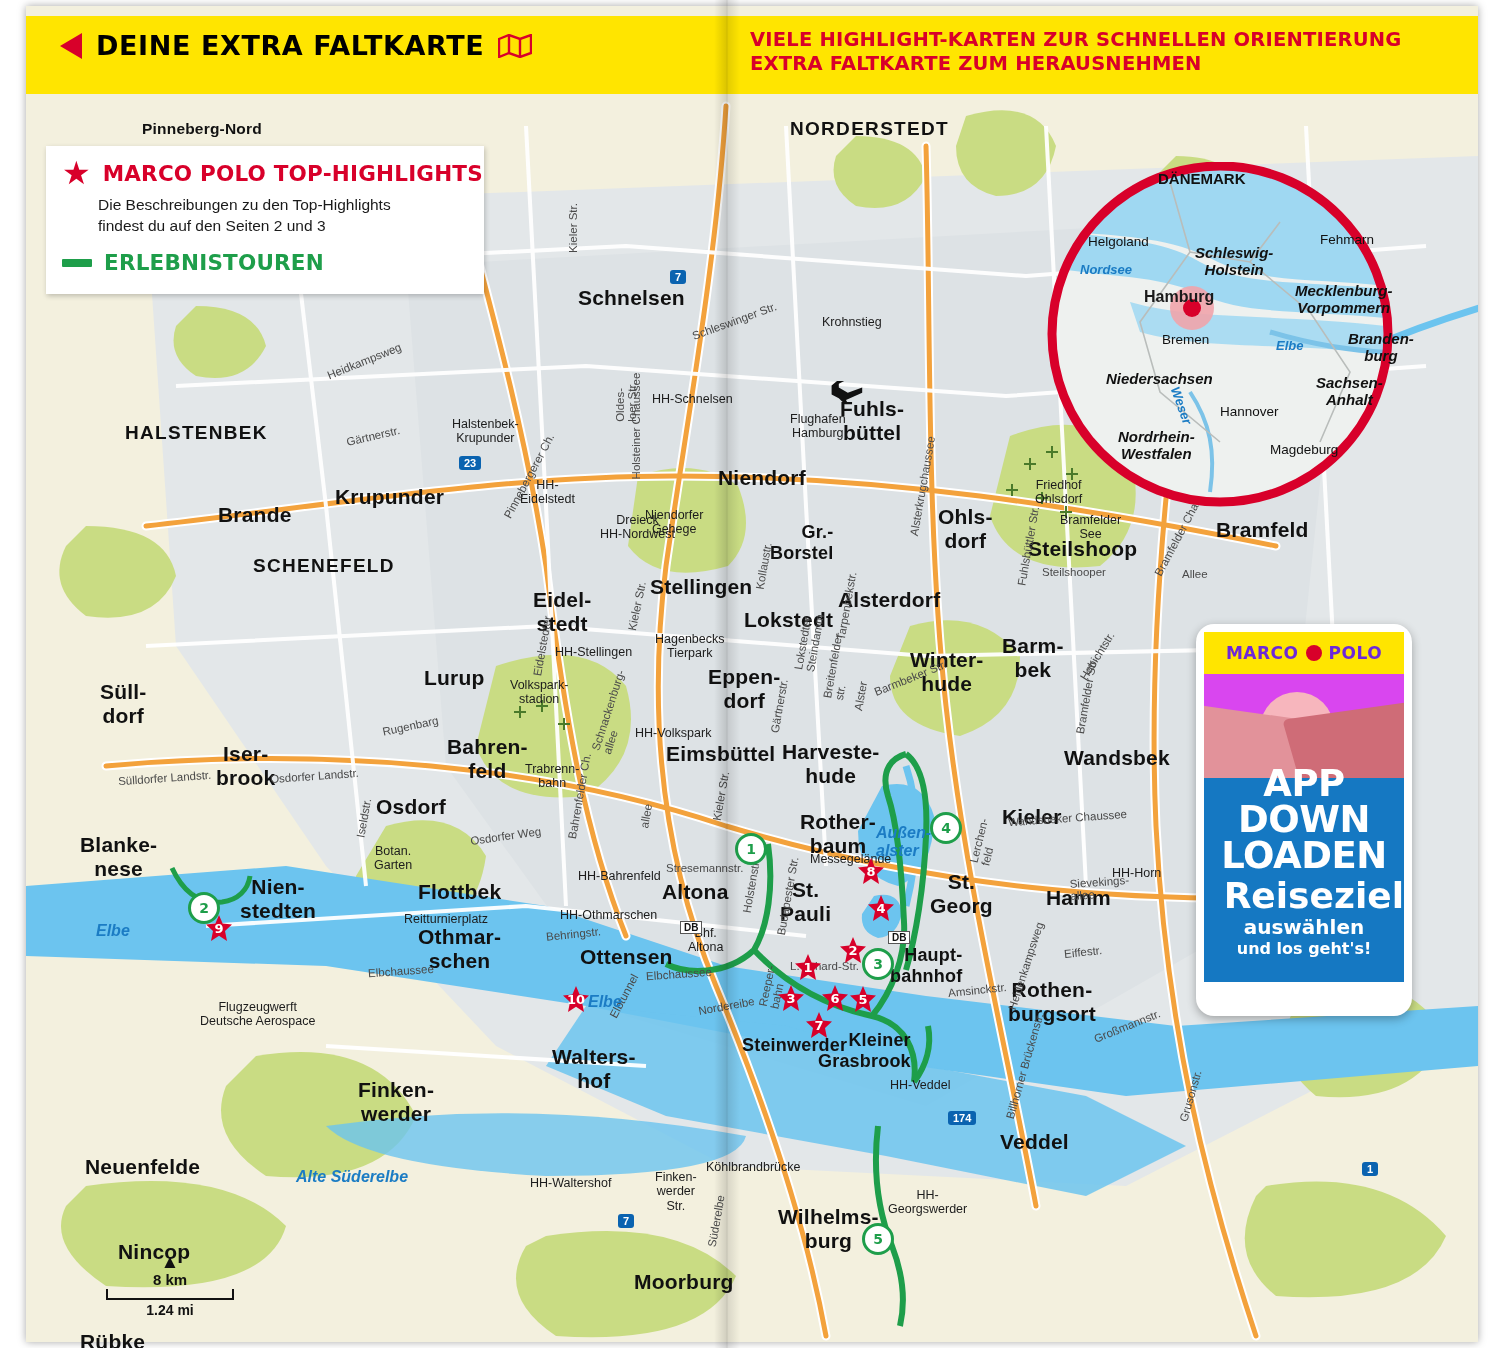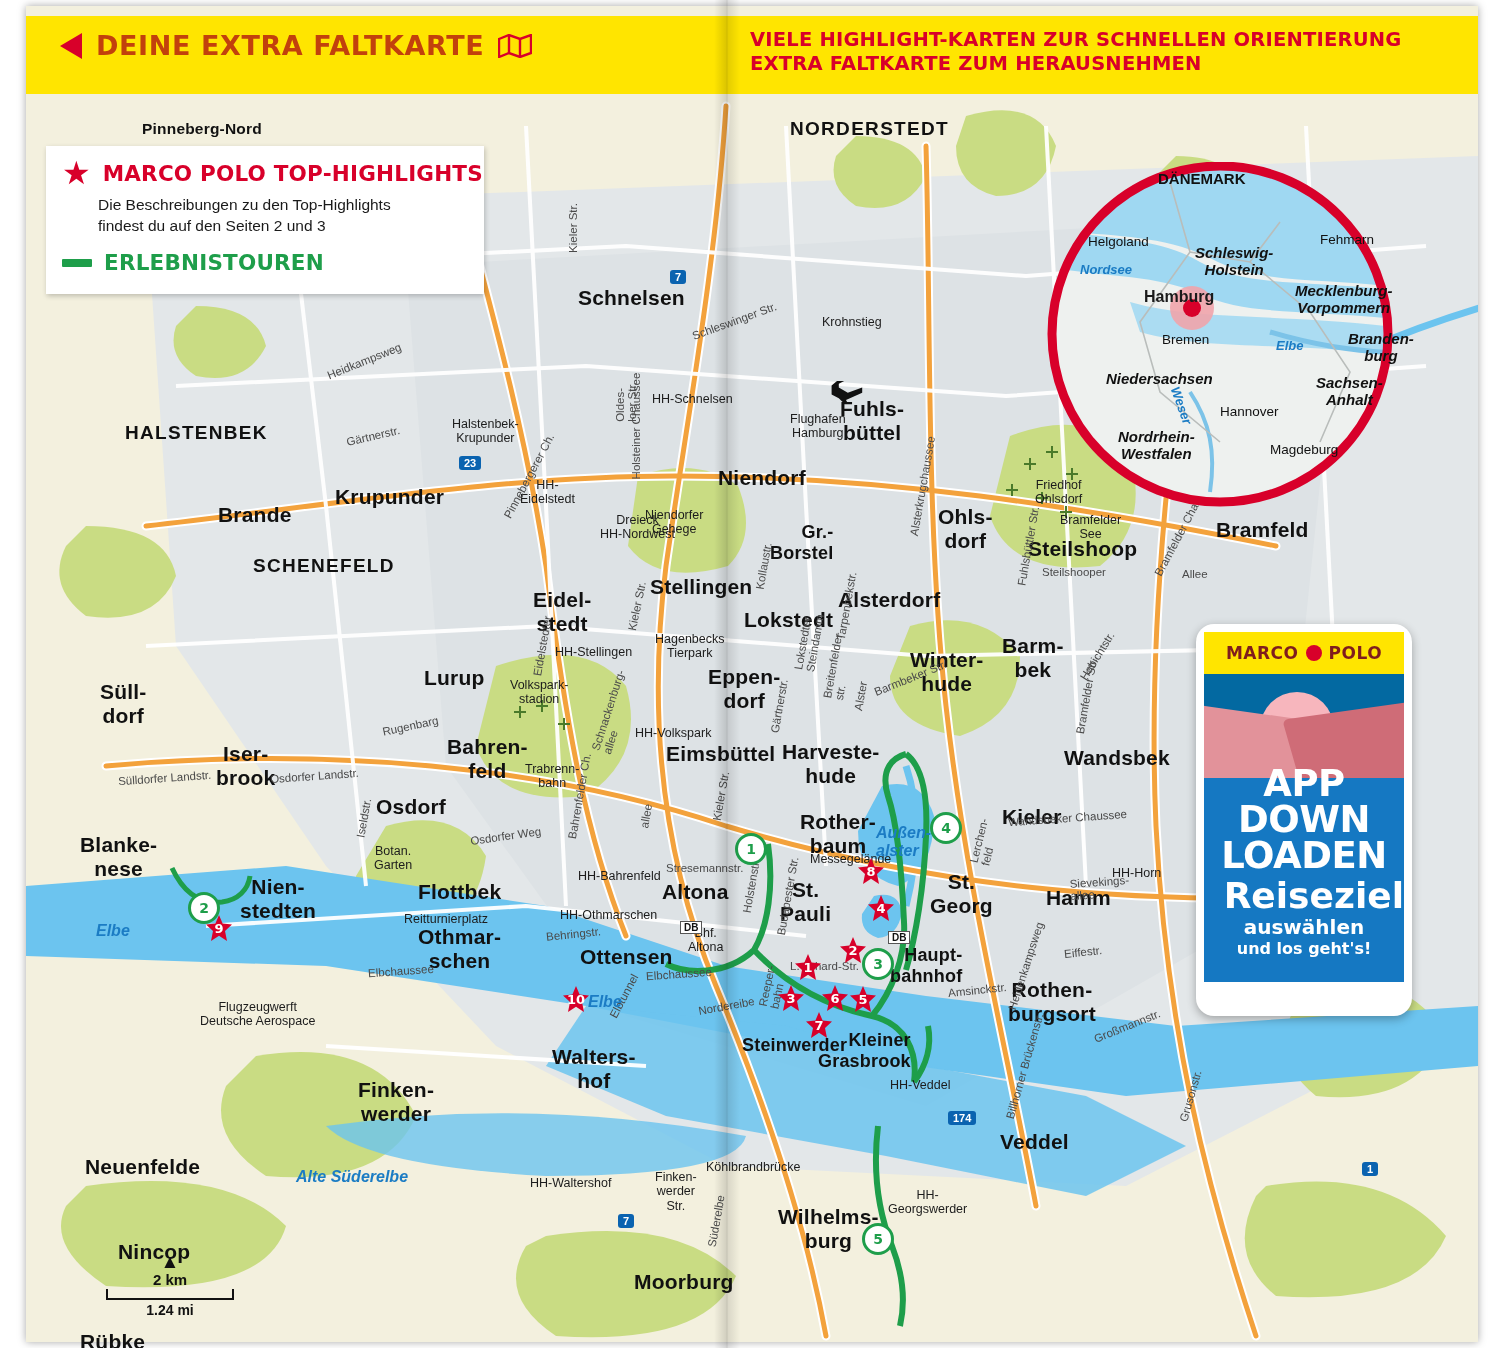--- a/index.html
+++ b/index.html
@@ -21,21 +21,21 @@
     background:linear-gradient(to left,#b9bfc3,#e7eaec);}
 
   
   .map{position:absolute;left:26px;top:6px;width:1452px;height:1336px;overflow:hidden;}
   .map svg{display:block;}
 
   
   .band{position:absolute;left:26px;top:16px;width:1452px;height:78px;background:#ffe500;z-index:30;}
   .band-left{position:absolute;left:60px;top:30px;display:flex;align-items:center;gap:14px;z-index:31;}
   .band-left .arrow{width:0;height:0;border-top:13px solid transparent;border-bottom:13px solid transparent;border-right:22px solid #d8002a;}
-  .band-title{color:#c2410c;font-weight:bold;font-size:27px;letter-spacing:.6px;font-family:"DejaVu Sans",sans-serif;}
+  .band-title{color:#000000;font-weight:bold;font-size:27px;letter-spacing:.6px;font-family:"DejaVu Sans",sans-serif;}
   .bookicon{width:34px;height:24px;}
   .band-right{position:absolute;left:750px;top:28px;z-index:31;line-height:1.22;}
   .band-right div{color:#d8002a;font-weight:bold;font-size:19.5px;letter-spacing:.2px;font-family:"DejaVu Sans",sans-serif;white-space:nowrap;}
 
   
   .legend{position:absolute;left:46px;top:146px;width:438px;height:148px;background:#fff;box-shadow:1px 2px 5px rgba(0,0,0,.22);z-index:32;}
   .legend .row1{display:flex;align-items:center;gap:12px;padding:14px 0 0 16px;}
   .legend .star{color:#d8002a;font-size:32px;line-height:26px;}
   .legend .h1{color:#d8002a;font-weight:bold;font-size:21.5px;font-family:"DejaVu Sans",sans-serif;letter-spacing:.2px;}
   .legend .desc{margin:9px 0 0 52px;font-size:15.5px;color:#1a1a1a;line-height:1.33;font-family:"Liberation Sans",sans-serif;}
@@ -44,23 +44,23 @@
   .legend .h2{color:#1e9e4a;font-weight:bold;font-size:21.5px;font-family:"DejaVu Sans",sans-serif;letter-spacing:.2px;}
 
   
   .inset{position:absolute;left:1020px;top:162px;width:400px;height:345px;z-index:28;}
 
   
   .phone{position:absolute;left:1196px;top:624px;width:216px;height:392px;background:#fff;border-radius:18px;
      box-shadow:0 3px 10px rgba(0,0,0,.3);z-index:34;padding:8px 8px 14px 8px;box-sizing:border-box;}
   .phone-inner{width:200px;height:350px;overflow:hidden;position:relative;}
   .phone .mp{height:42px;background:#ffe500;display:flex;align-items:center;justify-content:center;gap:7px;}
-  .phone .mp span{font-weight:bold;font-size:17px;color:#7f1d1d;font-family:"DejaVu Sans",sans-serif;letter-spacing:.5px;}
+  .phone .mp span{font-weight:bold;font-size:17px;color:#6d28d9;font-family:"DejaVu Sans",sans-serif;letter-spacing:.5px;}
   .phone .globe{width:16px;height:16px;border-radius:50%;background:#d8002a;}
-  .phone .scene{position:relative;height:308px;background:#0369a1;overflow:hidden;}
+  .phone .scene{position:relative;height:308px;background:#d946ef;overflow:hidden;}
   .phone .sun{position:absolute;left:56px;top:18px;width:74px;height:74px;border-radius:50%;background:#f7b6bd;}
   .phone .mt1{position:absolute;left:-20px;top:40px;width:150px;height:90px;background:#e2929a;transform:rotate(8deg) skewX(-10deg);border-radius:6px;}
   .phone .mt2{position:absolute;left:90px;top:34px;width:150px;height:90px;background:#cf6c77;transform:rotate(-8deg) skewX(8deg);border-radius:6px;}
   .phone .water{position:absolute;left:0;top:104px;width:100%;height:214px;background:#1578c2;}
   .phone .txt{position:absolute;left:0;top:92px;width:100%;text-align:center;color:#fff;font-family:"DejaVu Sans",sans-serif;font-weight:bold;}
   .phone .big{font-size:37px;line-height:0.97;letter-spacing:-0.5px;}
   .phone .mid{font-size:36px;line-height:1.08;margin-top:3px;text-align:right;}
   .phone .sml{font-size:20px;line-height:1.12;}
   .phone .tiny{font-size:16px;line-height:1.15;margin-top:2px;}
 
@@ -302,21 +302,21 @@
           <div class="mid">Reiseziel</div>
           <div class="sml">auswählen</div>
           <div class="tiny">und los geht's!</div>
         </div>
       </div>
     </div>
   </div>
 
   <div class="scalebar">
     <div class="arrow">▲</div>
-    <div class="km">2 km</div>
+    <div class="km">8 km</div>
     <div class="bar"></div>
     <div class="mi">1.24 mi</div>
   </div>
 
   <div id="labels">
       <div class="lbl district xs" style="left: 142px; top: 120px;">Pinneberg-Nord</div>
       <div class="lbl city" style="left: 790px; top: 118px;">NORDERSTEDT</div>
       <div class="lbl district" style="left: 578px; top: 286px;">Schnelsen</div>
       <div class="lbl city" style="left: 125px; top: 422px;">HALSTENBEK</div>
       <div class="lbl district" style="left: 335px; top: 485px;">Krupunder</div>

